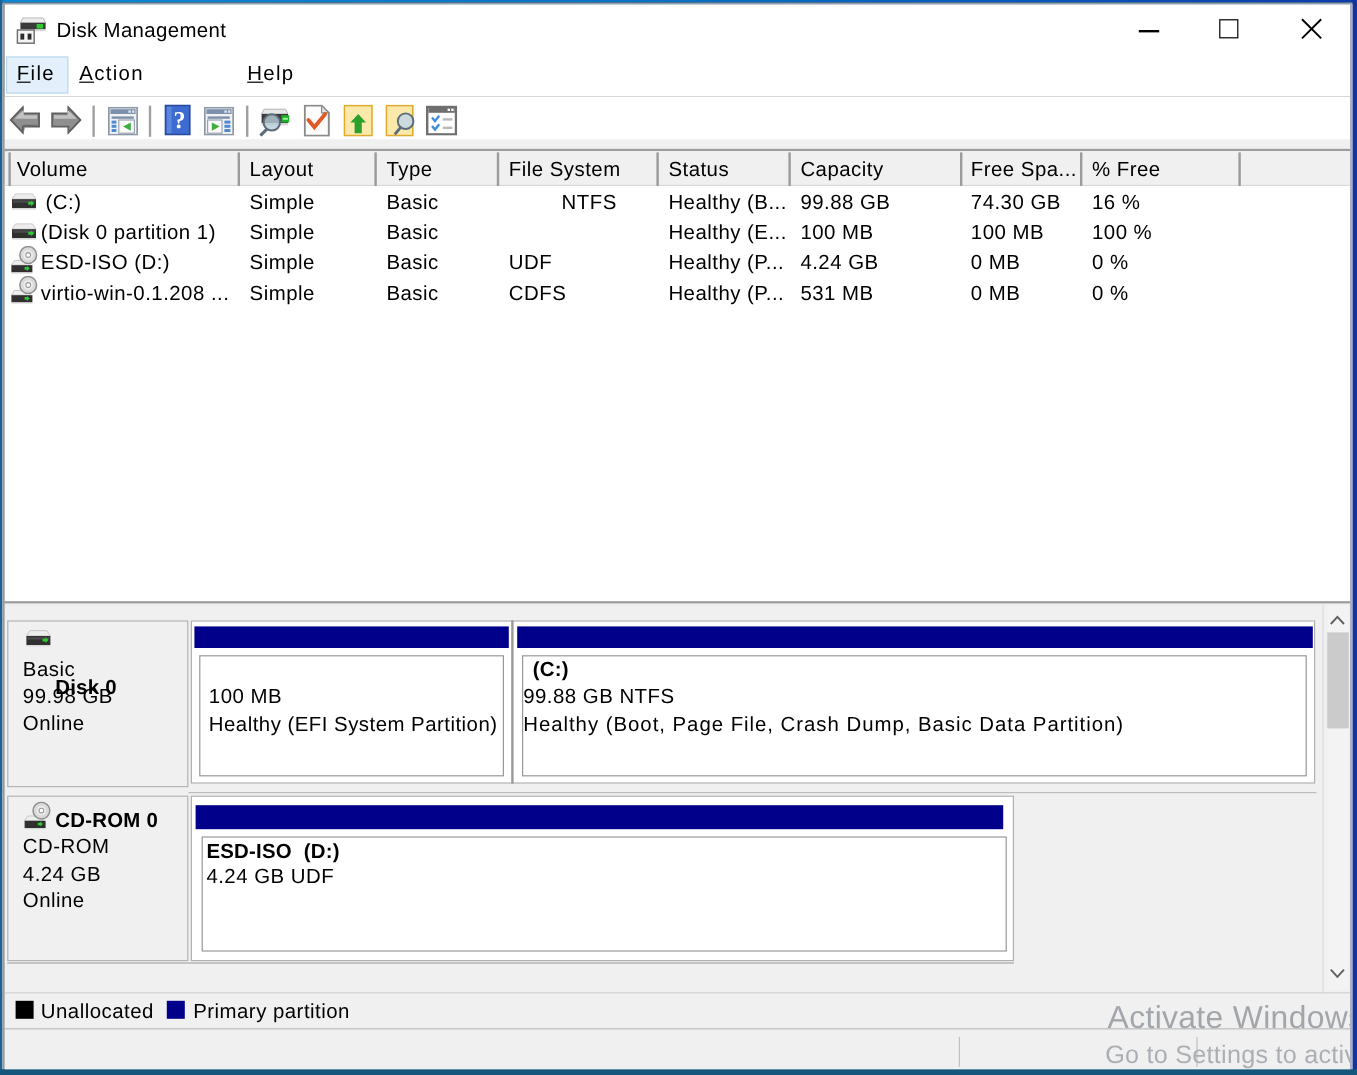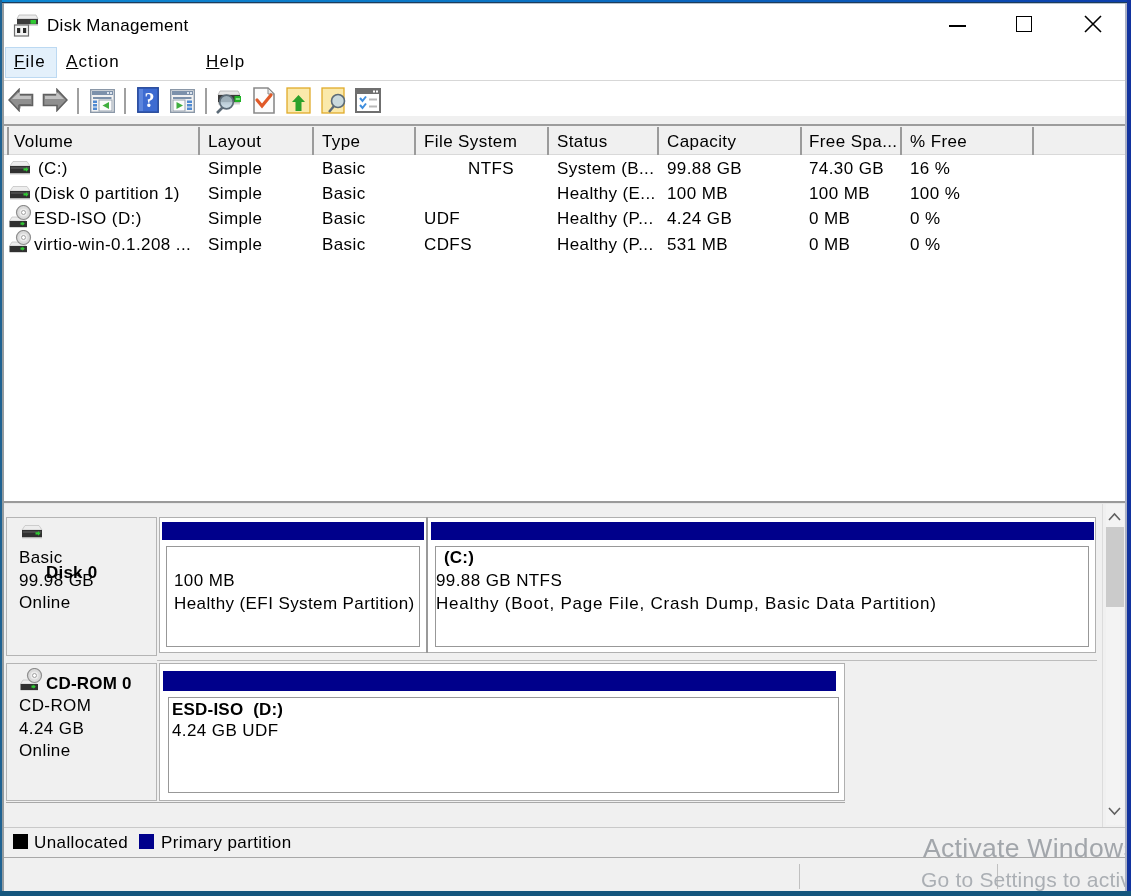--- a/index.html
+++ b/index.html
@@ -164,21 +164,21 @@
  <polygon points="4,0.5 18,0.5 21,5 1,5" fill="#ededed" stroke="#c4c4c4" stroke-width="0.8"></polygon>
  <rect x="1" y="5" width="20" height="7.5" fill="#303030"></rect>
  <rect x="1.8" y="6" width="18.4" height="2" fill="#4a4a4a"></rect>
  <path d="M14.5 7.2 L17 7.2 L17 6 L19.5 8.4 L17 10.8 L17 9.6 L14.5 9.6 Z" fill="#2fc933"></path>
  <rect x="1" y="12.5" width="20" height="1.2" fill="#d8d8d8"></rect>
 </svg>
 <div class="rt" style="left:38px;top:158.8px;">(C:)</div>
 <div class="rt" style="left:208px;top:158.8px;">Simple</div>
 <div class="rt" style="left:322px;top:158.8px;">Basic</div>
 <div class="rt" style="left:424px;top:158.8px;margin-left:44px;">NTFS</div>
-<div class="rt" style="left:557px;top:158.8px;">System (B...</div>
+<div class="rt" style="left:557px;top:158.8px;">Healthy (B...</div>
 <div class="rt" style="left:667px;top:158.8px;">99.88 GB</div>
 <div class="rt" style="left:809px;top:158.8px;">74.30 GB</div>
 <div class="rt" style="left:910px;top:158.8px;">16 %</div>
 
 <svg class="abs" style="left:9px;top:186px;" width="22" height="15" viewBox="0 0 22 15">
  <polygon points="4,0.5 18,0.5 21,5 1,5" fill="#ededed" stroke="#c4c4c4" stroke-width="0.8"></polygon>
  <rect x="1" y="5" width="20" height="7.5" fill="#303030"></rect>
  <rect x="1.8" y="6" width="18.4" height="2" fill="#4a4a4a"></rect>
  <path d="M14.5 7.2 L17 7.2 L17 6 L19.5 8.4 L17 10.8 L17 9.6 L14.5 9.6 Z" fill="#2fc933"></path>
  <rect x="1" y="12.5" width="20" height="1.2" fill="#d8d8d8"></rect>

